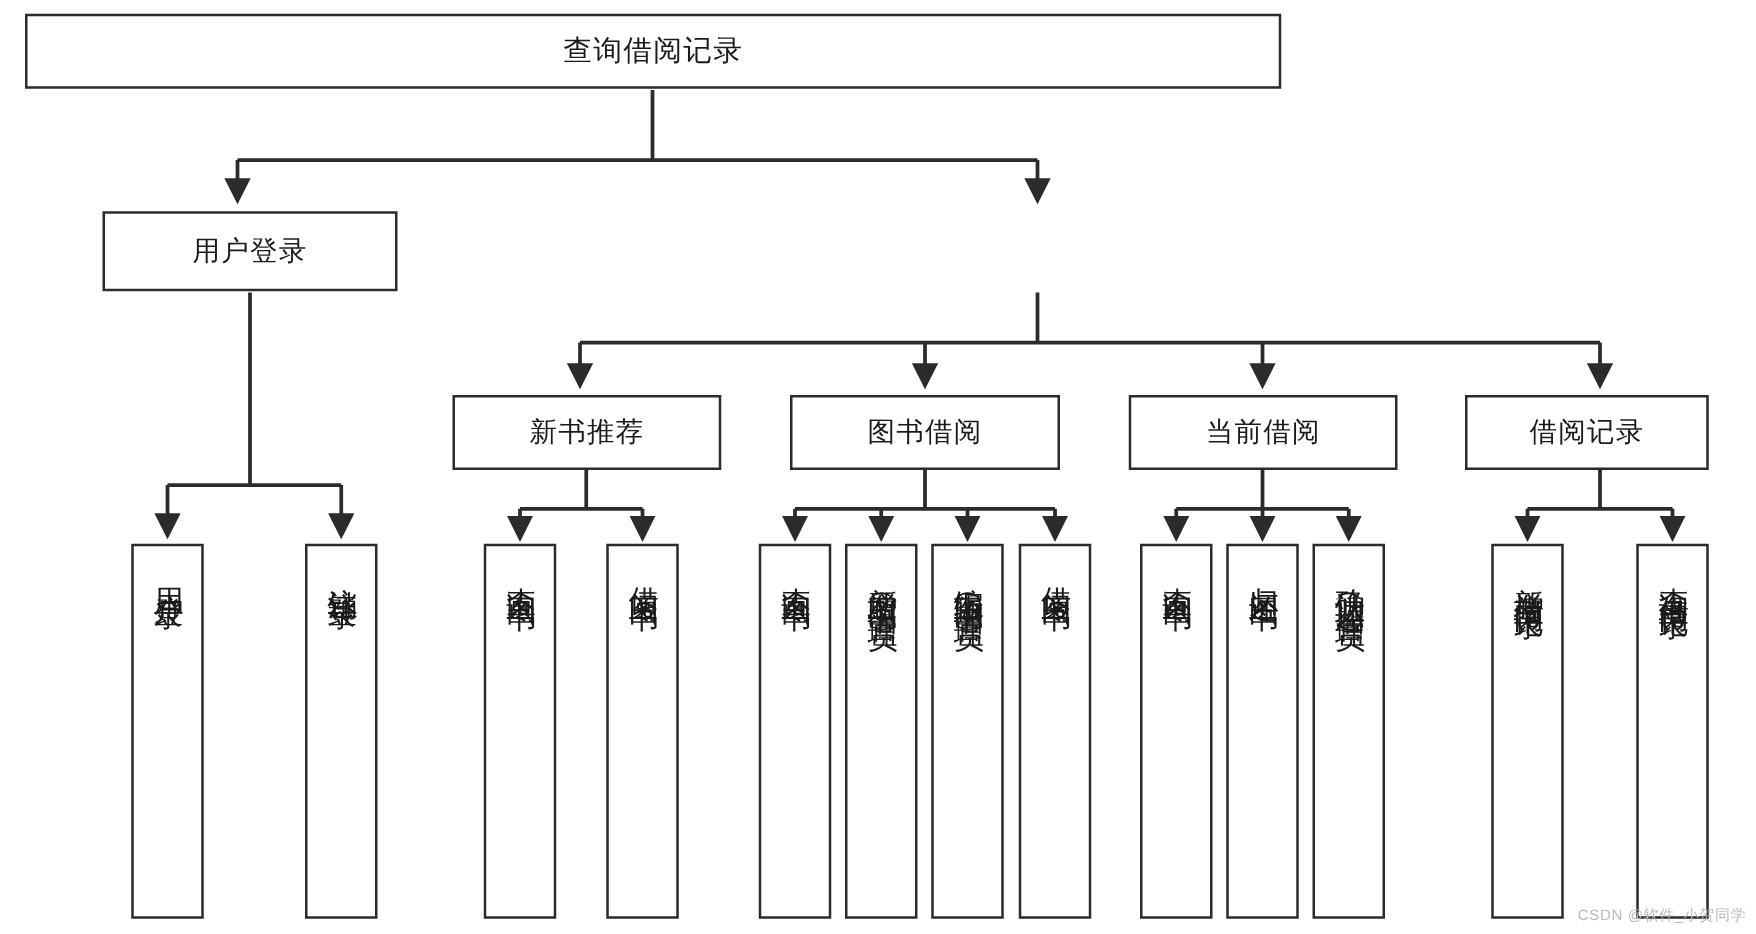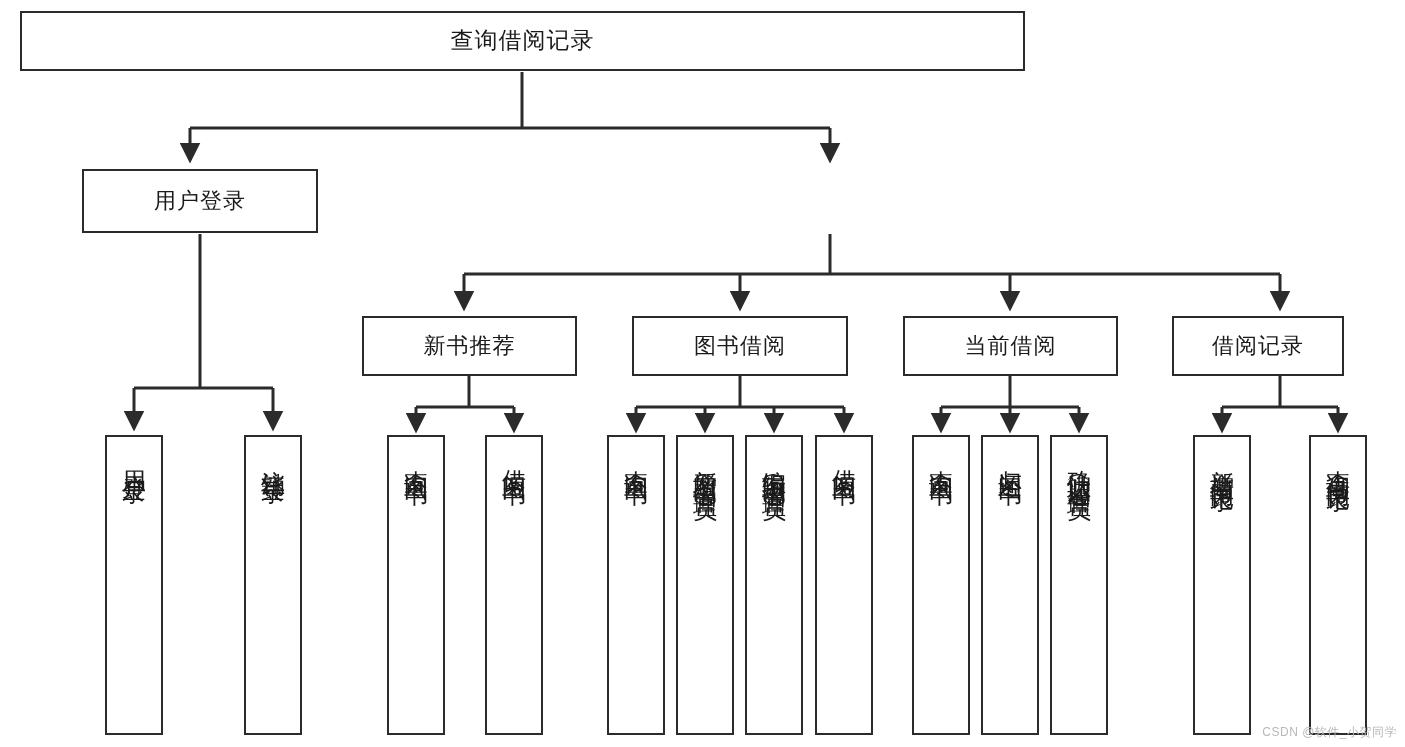--- a/index.html
+++ b/index.html
@@ -141,21 +141,21 @@
 
   <div class="node branch" style="left:362px; top:316px; width:215px; height:60px;">
     <span class="node-label">新书推荐</span>
   </div>
   <div class="node branch" style="left:903px; top:316px; width:215px; height:60px;">
     <span class="node-label">当前借阅</span>
   </div>
   <div class="node branch" style="left:632px; top:316px; width:216px; height:60px;">
     <span class="node-label">图书借阅</span>
   </div>
-  <div class="node branch" style="left:1172px; top:316px; width:172px; height:60px;">
+  <div class="node branch" style="left:1172px; top:316px; width:195px; height:60px;">
     <span class="node-label">借阅记录</span>
   </div>
 
   <div class="node leaf" style="left:105px; top:435px; width:58px; height:300px;">
     <span class="node-label">用户登录</span>
   </div>
   <div class="node leaf" style="left:244px; top:435px; width:58px; height:300px;">
     <span class="node-label">注销登录</span>
   </div>
 

